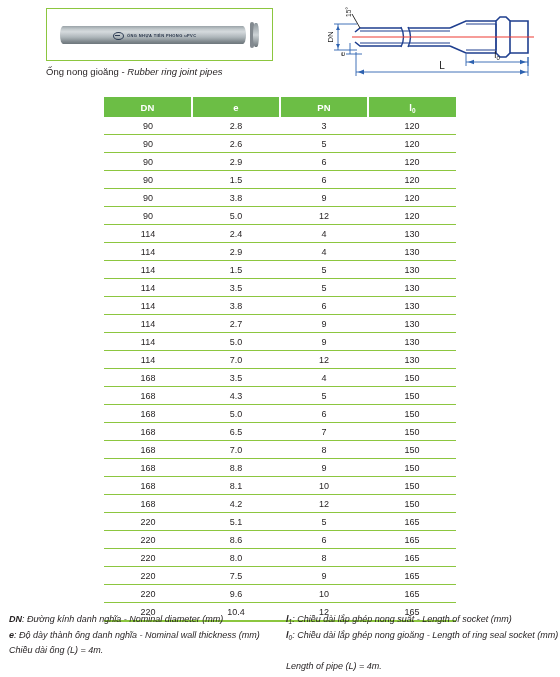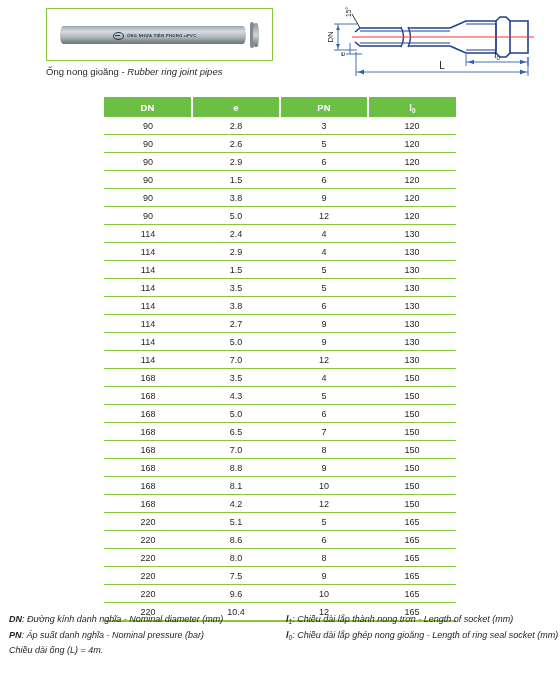--- a/index.html
+++ b/index.html
@@ -491,21 +491,22 @@
         <td>10.4</td>
         <td>12</td>
         <td>165</td>
       </tr>
     </tbody>
 </table>
 
 <div class="legend">
   <div class="legend-col left" id="legend-left">
       <div class="legend-line"><b>DN</b><span>: Đường kính danh nghĩa - Nominal diameter (mm)</span></div>
-      <div class="legend-line"><b>PN</b><span>: Áp suất danh nghĩa - Nominal pressure (bar)</span></div>
+      <div class="legend-line"><b>e</b><span>: Độ dày thành ống danh nghĩa - Nominal wall thickness (mm)</span></div>
       <div class="legend-line"><span>Chiều dài ống (L) = 4m.</span></div>
     </div>
   <div class="legend-col right" id="legend-right">
-      <div class="legend-line"><b>l</b><sub>1</sub><span>: Chiều dài lắp thành nong trơn - Length of socket (mm)</span></div>
+      <div class="legend-line"><b>l</b><sub>1</sub><span>: Chiều dài lắp ghép nong suất - Length of socket (mm)</span></div>
       <div class="legend-line"><b>l</b><sub>0</sub><span>: Chiều dài lắp ghép nong gioăng - Length of ring seal socket (mm)</span></div>
       <div class="legend-line">&nbsp;</div>
+      <div class="legend-line"><span>Length of pipe (L) = 4m.</span></div>
     </div>
 </div>
 
 </body></html>

